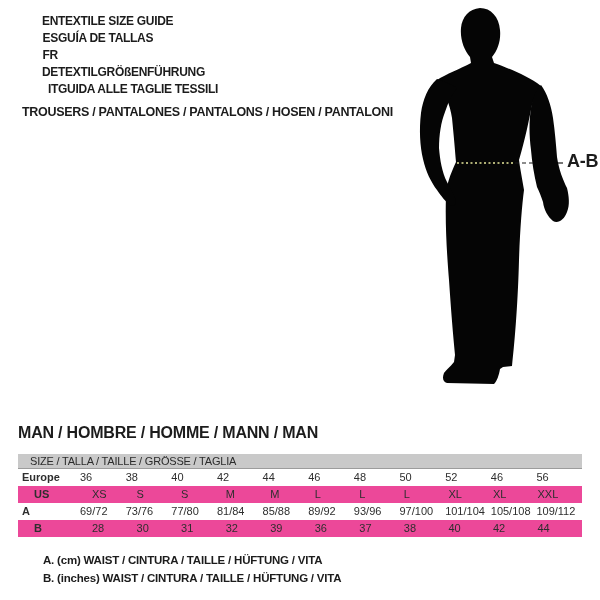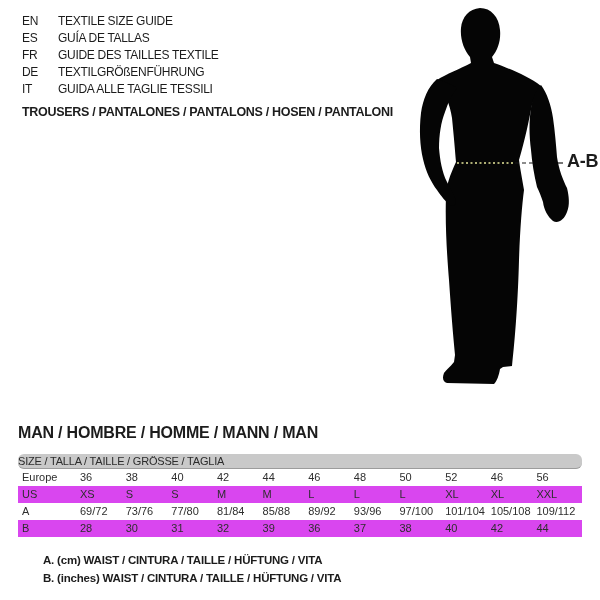--- a/index.html
+++ b/index.html
@@ -4,59 +4,58 @@
 <style>
   html,body{margin:0;padding:0;}
   body{
     width:600px;height:600px;background:#ffffff;position:relative;overflow:hidden;
     font-family:"Liberation Sans","DejaVu Sans",sans-serif;color:#1c1c1c;
   }
   .abs{position:absolute;}
 
   
   .lang-block{left:22px;top:13px;}
-  .lang-row{display:flex;height:17px;line-height:17px;font-size:12px;font-weight:normal;letter-spacing:-0.3px;}
+  .lang-row{display:flex;height:17px;line-height:17px;font-size:12px;font-weight:bold;letter-spacing:-0.3px;text-align:right;}
   .lang-code{width:36px;flex:0 0 36px;}
 
   
   .product-heading{left:22px;top:105px;font-size:12.5px;font-weight:bold;letter-spacing:-0.3px;white-space:nowrap;}
   .section-heading{left:18px;top:424px;font-size:16px;font-weight:bold;letter-spacing:-0.2px;white-space:nowrap;}
 
   
   .figure-svg{left:395px;top:0;}
   .ab-label{left:567px;top:151px;font-size:18px;font-weight:bold;letter-spacing:-0.2px;}
 
   
   .size-table{left:18px;top:454px;width:564px;font-size:11px;color:#2e2e2e;}
   .table-header{height:14px;line-height:14px;background:#c9c9c9;border-bottom:1px solid #9c9c9c;
-    padding-left:0;color:#2b2b2b;letter-spacing:-0.2px;border-radius:6px;}
+    padding-left:12px;color:#2b2b2b;letter-spacing:-0.2px;}
   .table-row{display:flex;height:17px;line-height:17px;}
-  .table-row.alt{background:#d946ef;}
-  .row-label{flex:0 0 58px;padding-left:4px;}
+  .table-row.alt{background:#ec4899;padding-left:12px;}
+  .row-label{flex:0 0 58px;padding-left:4px;font-weight:bold;}
   .cell{flex:1 1 0;white-space:nowrap;}
 
   
   .notes{left:22px;top:551px;margin-left:21px;}
   .note-line{height:18px;line-height:18px;font-size:11.5px;font-weight:bold;letter-spacing:-0.2px;white-space:nowrap;}
 </style>
 </head>
 <body>
 
 <div class="abs lang-block">
   <div class="lang-row">
     <span class="lang-code">EN</span>
     <span>TEXTILE SIZE GUIDE</span>
   </div>
   <div class="lang-row">
     <span class="lang-code">ES</span>
     <span>GUÍA DE TALLAS</span>
   </div>
   <div class="lang-row">
     <span class="lang-code">FR</span>
-    <span>GUIDE DES TAILLES TEXTILE</span>
   </div>
   <div class="lang-row">
     <span class="lang-code">DE</span>
     <span>TEXTILGRÖßENFÜHRUNG</span>
   </div>
   <div class="lang-row">
     <span class="lang-code">IT</span>
     <span>GUIDA ALLE TAGLIE TESSILI</span>
   </div>
 </div>

